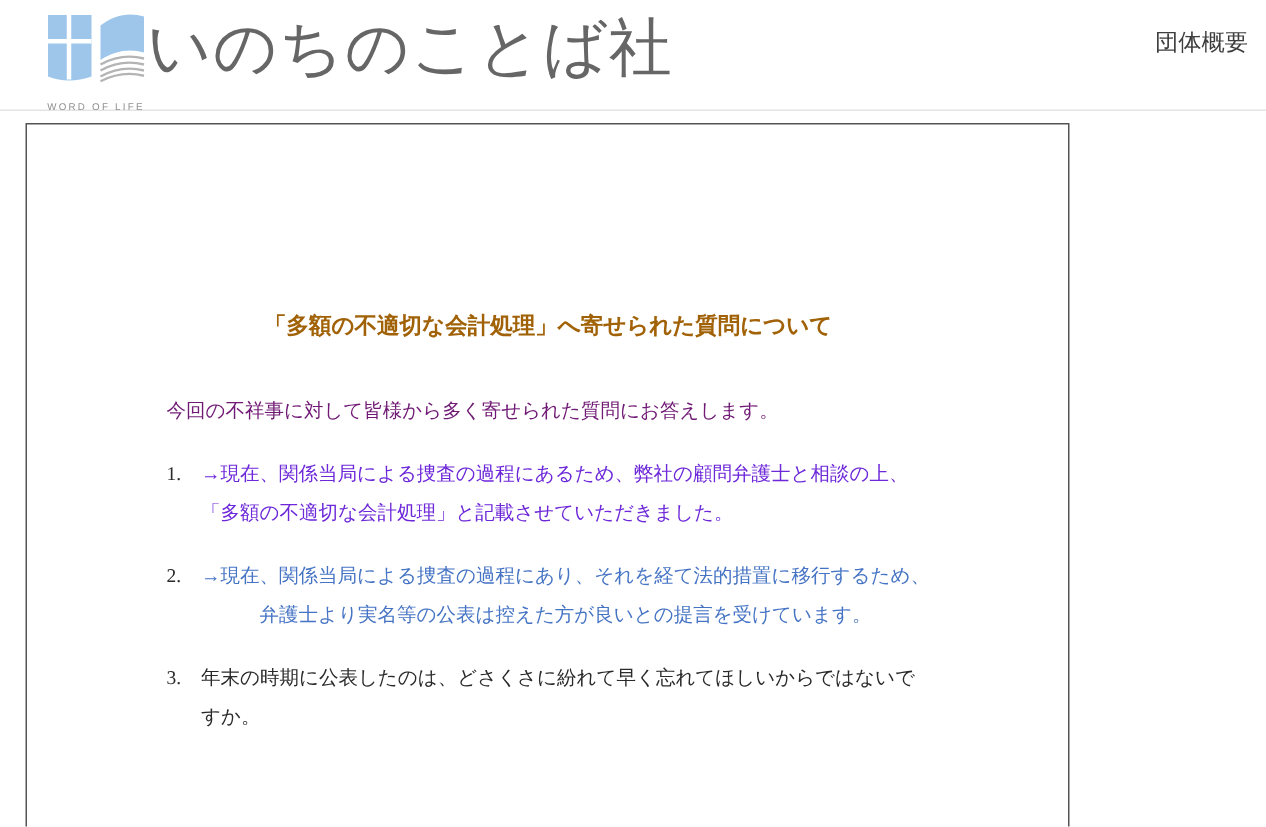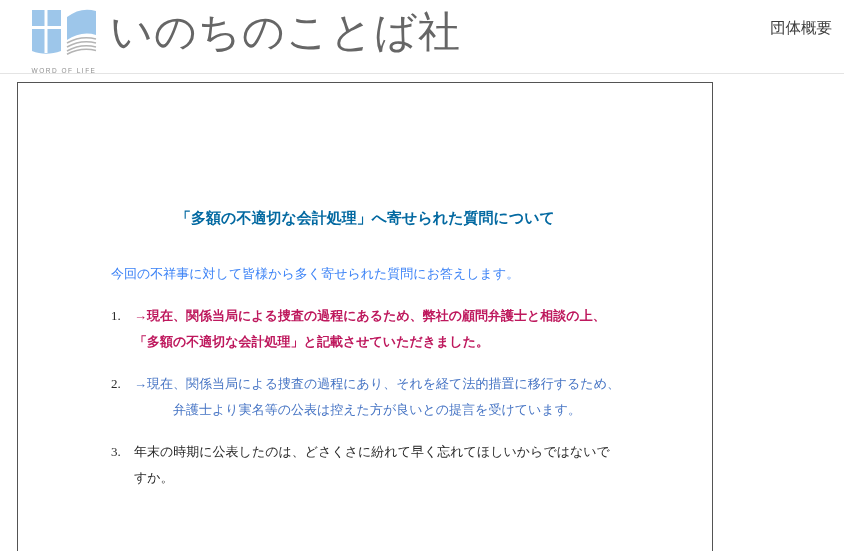--- a/index.html
+++ b/index.html
@@ -6,21 +6,21 @@
   html, body { width: 844px; height: 551px; overflow: hidden; background: #ffffff; }
   body { font-family: "Liberation Sans", "DejaVu Sans", sans-serif; position: relative; }
 
   
   .site-header {
     position: absolute; left: 0; top: 0; width: 844px; height: 74px;
     background: #ffffff; border-bottom: 1px solid #e4e4e4;
   }
   .logo {
     position: absolute; left: 30px; top: 7px;
-    display: flex; align-items: flex-start; gap: 12px;
+    display: flex; align-items: flex-start; gap: 0;
     text-decoration: none; cursor: pointer;
   }
   .logo-icon-wrap { width: 68px; text-align: center; }
   .logo-sub {
     margin-top: 1px; font-size: 6.5px; letter-spacing: 1.5px;
     color: #8f8f8f; white-space: nowrap;
   }
   .logo-title {
     font-size: 42px; line-height: 50px; color: #666666;
     letter-spacing: 1px; white-space: nowrap; font-weight: 500;
@@ -38,24 +38,24 @@
   .doc-frame {
     position: absolute; left: 17px; top: 82px;
     width: 696px; height: 540px;
     background: #ffffff; border: 1px solid #545454;
     padding: 125px 92px 0 93px;
     font-family: "Liberation Serif", "DejaVu Serif", serif;
     color: #222222;
   }
   .doc-title {
     font-size: 15px; font-weight: bold; text-align: center;
-    color: #0369a1; line-height: 20px;
+    color: #a16207; line-height: 20px;
   }
   .doc-intro {
-    margin-top: 33px; font-size: 13px; line-height: 26px; color: #3b82f6;
+    margin-top: 33px; font-size: 13px; line-height: 26px; color: #701a75;
   }
   .qa-list { margin-top: 16px; }
   .qa-item { display: flex; margin-top: 16px; }
   .qa-num {
     flex: 0 0 23px; font-size: 13px; line-height: 26px; color: #2a2a2a;
   }
   .qa-body { flex: 1 1 auto; }
   .qa-question { font-size: 13px; line-height: 26px; color: #2a2a2a; }
   .qa-answer  { font-size: 13px; line-height: 26px; }
 </style>
@@ -90,21 +90,21 @@
 
 <main>
   <div class="doc-frame">
     <h1 class="doc-title">「多額の不適切な会計処理」へ寄せられた質問について</h1>
     <p class="doc-intro">今回の不祥事に対して皆様から多く寄せられた質問にお答えします。</p>
 
     <div class="qa-list">
       <div class="qa-item">
         <span class="qa-num">1.</span>
         <div class="qa-body">
-          <div class="qa-answer answer-color" style="color: #be185d; font-weight: bold;">→現在、関係当局による捜査の過程にあるため、弊社の顧問弁護士と相談の上、「多額の不適切な会計処理」と記載させていただきました。</div>
+          <div class="qa-answer answer-color" style="color: #6d28d9;">→現在、関係当局による捜査の過程にあるため、弊社の顧問弁護士と相談の上、「多額の不適切な会計処理」と記載させていただきました。</div>
         </div>
       </div>
 
       <div class="qa-item">
         <span class="qa-num">2.</span>
         <div class="qa-body">
           <div class="qa-answer answer-color" style="color: rgb(70, 116, 196); text-align: center;">→現在、関係当局による捜査の過程にあり、それを経て法的措置に移行するため、弁護士より実名等の公表は控えた方が良いとの提言を受けています。</div>
         </div>
       </div>
 

